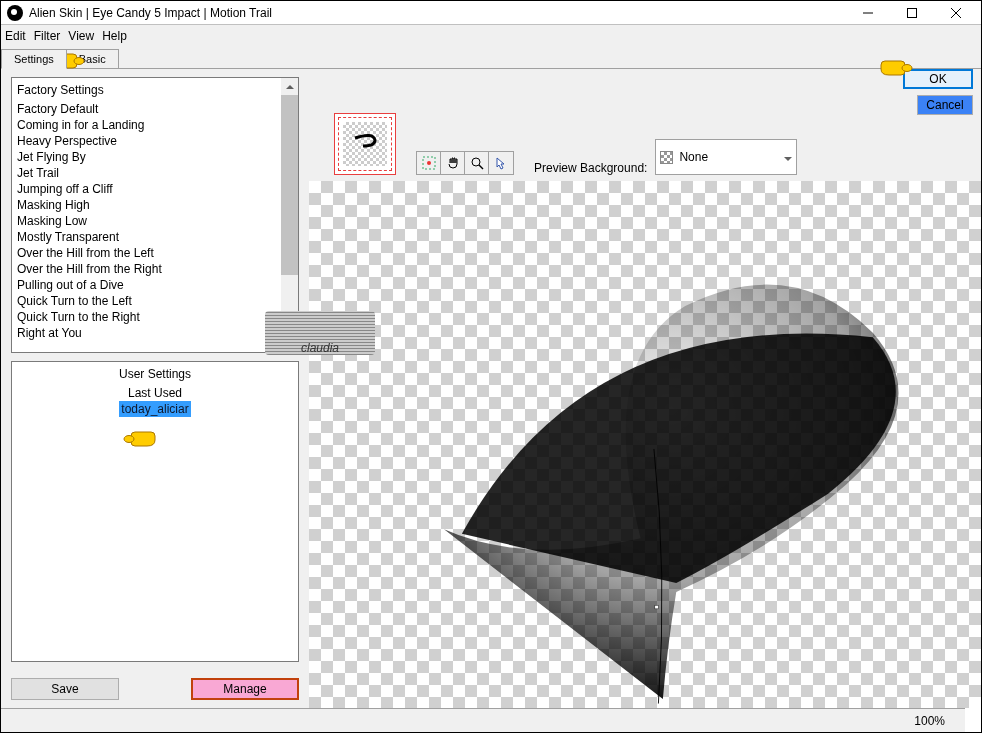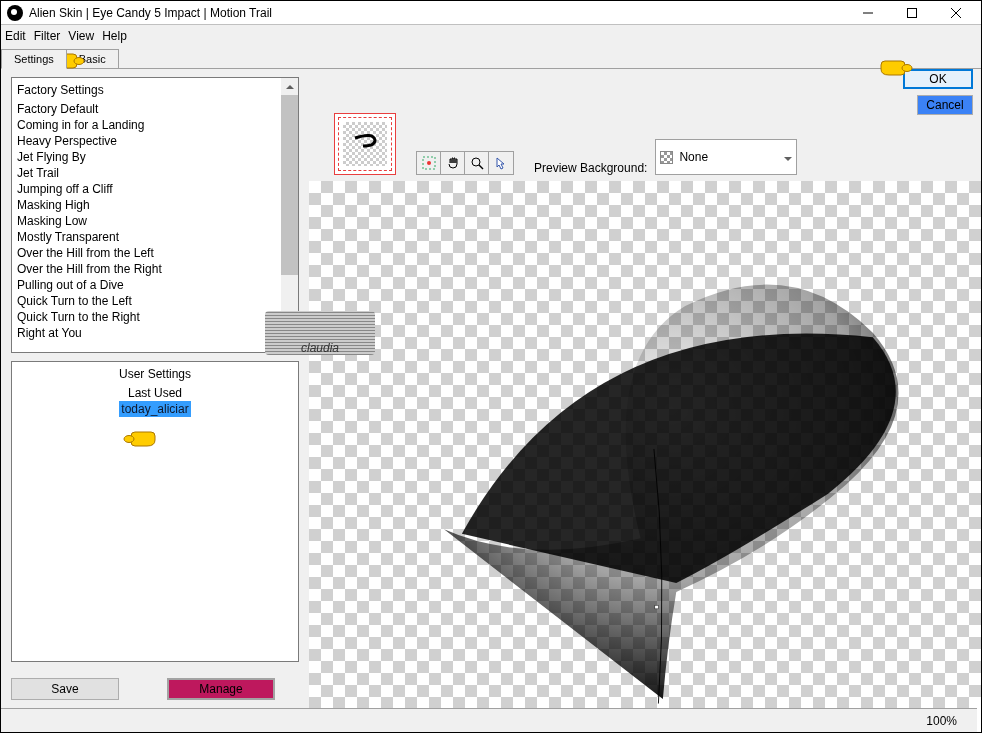--- a/index.html
+++ b/index.html
@@ -26,23 +26,23 @@
 .listbox { border: 1px solid #7a7a7a; background: white; margin-bottom: 8px; padding: 3px; position: relative; }
 .listbox.factory { height: 286px; }
 .listbox.user { height: 312px; text-align: center; }
 .list-header { font-size: 12px; padding: 2px 2px 4px; }
 .list-item { padding: 1px 2px; font-size: 12px; cursor: default; white-space: nowrap; }
 .list-item.selected { background: #349dfe; color: #0f172a; display: inline-block; }
 .listbox .vscrollbar { position: absolute; right: 0; top: 0; width: 17px; height: 100%; background: #f0f0f0; }
 .vscrollbar .up-arrow { position: absolute; top: 0; width: 17px; height: 17px; background: #f0f0f0; display:flex; align-items:center; justify-content:center; }
 .vscrollbar .thumb { position: absolute; top: 17px; width: 17px; height: 180px; background: #c2c2c2; }
 
-.btn-row { display: flex; gap: 48px; justify-content: flex-start; margin-top: 8px; }
+.btn-row { display: flex; gap: 18px; justify-content: space-between; margin-top: 8px; }
 .btn { width: 108px; height: 22px; border: 1px solid #adadad; background: #e1e1e1; font-size: 12px; cursor: pointer; }
-.btn.primary { border: 2px solid #a3a3a3; background: #be185d; }
+.btn.primary { border: 2px solid #c2410c; background: #f9a8d4; }
 
 .right-area { flex: 1; position: relative; background: white; }
 
 .preview-strip { height: 112px; background: #f0f0f0; display: flex; align-items: flex-end; padding-bottom: 6px; }
 .thumb-box { width: 62px; height: 62px; margin: 25px 0 0 25px; background: white; border: 1px solid #e83e3e; outline: 1px dashed #e83e3e; outline-offset: -5px; display:flex; align-items:center; justify-content:center; }
 .thumb-check { background-image: linear-gradient(45deg,#ccc 25%,transparent 25%,transparent 75%,#ccc 75%),linear-gradient(45deg,#ccc 25%,transparent 25%,transparent 75%,#ccc 75%); background-size: 6px 6px; background-position: 0 0, 3px 3px; width: 44px; height: 44px; position: relative; }
 .thumb-check svg { position:absolute; top:6px; left:6px; }
 
 .tool-group { display: flex; border: 1px solid #a0a0a0; margin-left: 20px; background: #f0f0f0; height: 24px; }
 .tool-btn { width: 24px; height: 22px; border-right: 1px solid #a0a0a0; display:flex; align-items:center; justify-content:center; }
@@ -53,21 +53,21 @@
 .prevbg-swatch { width: 13px; height: 13px; background-image: linear-gradient(45deg,#999 25%,transparent 25%,transparent 75%,#999 75%),linear-gradient(45deg,#999 25%,transparent 25%,transparent 75%,#999 75%); background-size:6px 6px; background-position:0 0,3px 3px; border:1px solid #888; margin-right:6px;}
 .prevbg-arrow { position:absolute; right:4px; }
 
 .ok-cancel { position: absolute; top: 0; right: 8px; display:flex; flex-direction:column; gap:6px; align-items:flex-end;}
 .okbtn { width: 70px; height: 20px; border: 2px solid #0078d7; background: #e5f1fb; font-size:12px;}
 .cancelbtn { width: 56px; height: 20px; border: 1px solid #adadad; background: #3b82f6; font-size:12px;}
 
 .canvas { position: absolute; top: 112px; left: 0; right: 0; bottom: 0; background-color: white; background-image: linear-gradient(45deg,#d0d0d0 25%,transparent 25%,transparent 75%,#d0d0d0 75%),linear-gradient(45deg,#d0d0d0 25%,transparent 25%,transparent 75%,#d0d0d0 75%); background-size: 24px 24px; background-position: 0 0, 12px 12px; overflow:hidden;}
 .canvas svg { width: 100%; height: 100%; }
 
-.statusbar { position: absolute; bottom: 0; left: 0; right: 4px; height: 24px; background: #f0f0f0; border-top: 1px solid #a0a0a0; display:flex; align-items:center; justify-content:flex-end; padding-right: 20px; font-size: 12px;}
+.statusbar { position: absolute; bottom: 0; left: 0; right: 16px; height: 24px; background: #f0f0f0; border-top: 1px solid #a0a0a0; display:flex; align-items:center; justify-content:flex-end; padding-right: 20px; font-size: 12px;}
 
 .hand-cursor { position: absolute; width: 36px; height: 26px; pointer-events: none; }
 .hand-cursor.h1 { top: 47px; left: 50px; }
 .hand-cursor.h2 { top: 425px; left: 120px; }
 .hand-cursor.h3 { top: 54px; left: 878px; }
 
 .watermark { position:absolute; top: 310px; left: 224px; width:110px; height:44px; background: repeating-linear-gradient(0deg,#888,#888 1px,#ccc 1px,#ccc 3px); border-radius: 4px; display:flex; align-items:flex-end; justify-content:center; font-size:9px; color:#333; font-style:italic;margin-left:40px;}
 </style>
 </head>
 <body>

